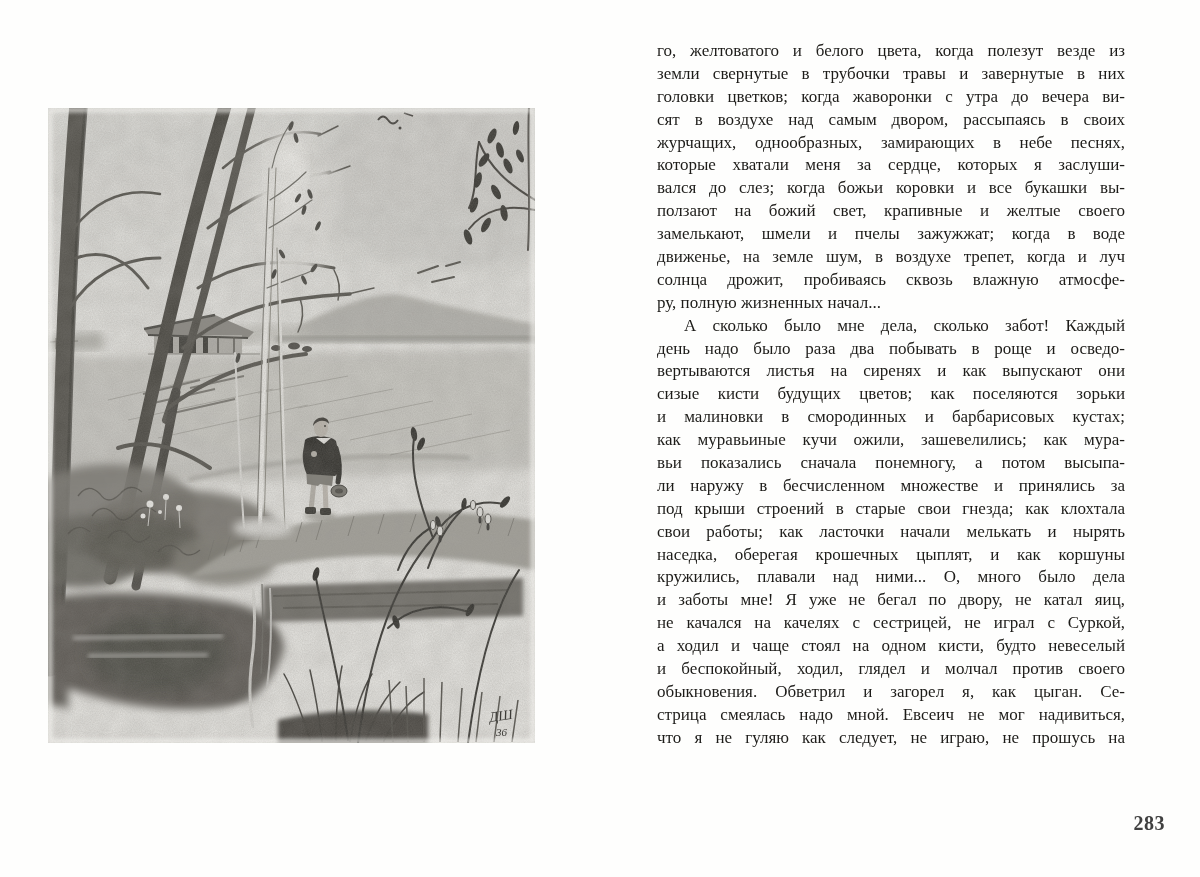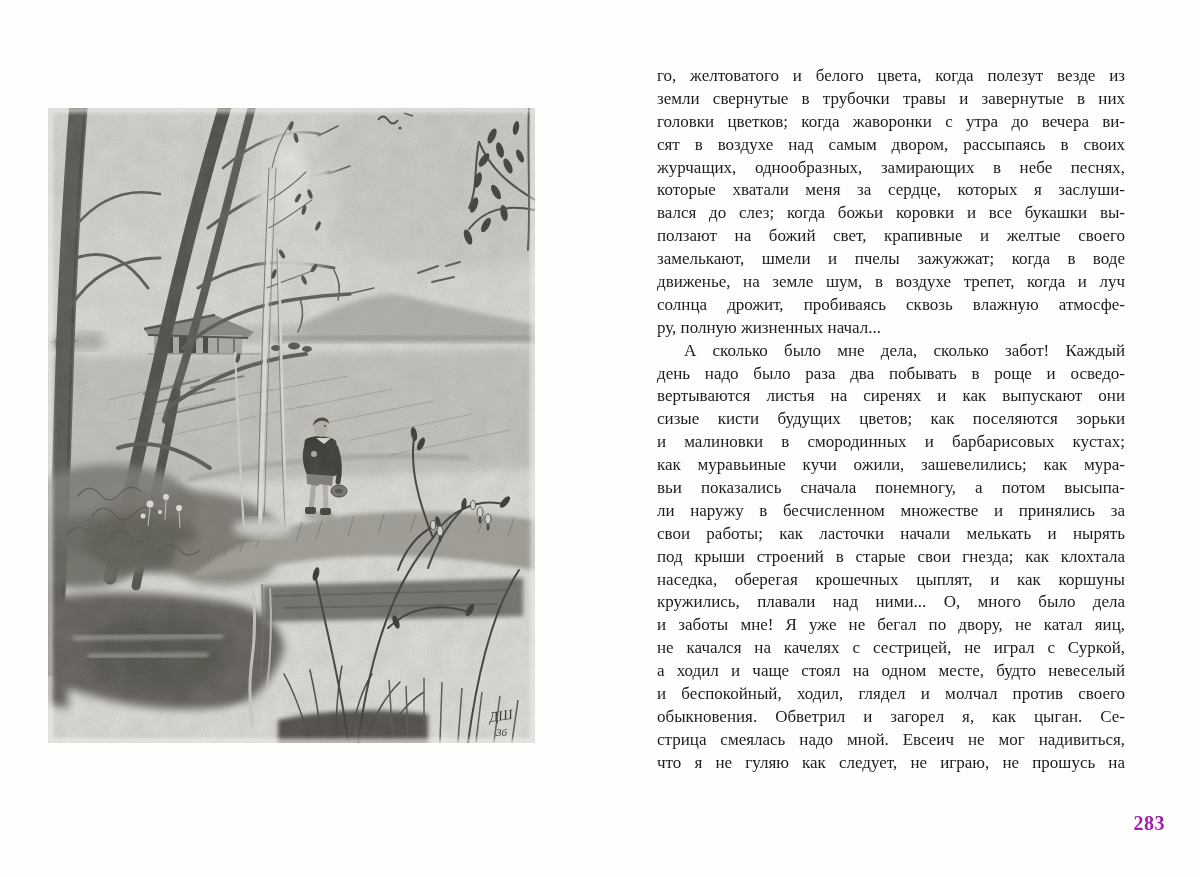--- a/index.html
+++ b/index.html
@@ -7,32 +7,32 @@
     width:1200px;height:877px;position:relative;overflow:hidden;
     background:#fefefd;
     font-family:"Liberation Serif","DejaVu Serif",serif;
   }
   .spread{position:absolute;inset:0;background:#fefefd}
   .illustration{
     position:absolute;left:48px;top:108px;width:487px;height:635px;
   }
   .illustration svg{display:block;width:100%;height:100%}
   .text-col{
-    position:absolute;left:657px;top:65px;width:468px;
+    position:absolute;left:657px;top:40px;width:468px;
     color:#1d1c19;font-size:17px;line-height:22.9px;
   }
   .line{
     height:22.9px;overflow:hidden;
     text-align:justify;text-align-last:justify;
   }
   .line.no-just{text-align-last:auto}
   .line.indent{text-indent:27px}
   .folio{
     position:absolute;left:1025px;top:812px;width:140px;
-    text-align:right;font-weight:bold;font-size:20px;color:#a21caf;
+    text-align:right;font-weight:bold;font-size:20px;color:#404040;
     letter-spacing:0.5px;
   }
 </style>
 </head>
 <body>
 
 <div class="spread">
 
   <div class="illustration">
     <svg viewBox="0 0 487 635" xmlns="http://www.w3.org/2000/svg">
@@ -365,27 +365,27 @@
       <div class="line">солнца дрожит, пробиваясь сквозь влажную атмосфе-</div>
       <div class="line no-just">ру, полную жизненных начал...</div>
       <div class="line indent">А сколько было мне дела, сколько забот! Каждый</div>
       <div class="line">день надо было раза два побывать в роще и осведо-</div>
       <div class="line">вертываются листья на сиренях и как выпускают они</div>
       <div class="line">сизые кисти будущих цветов; как поселяются зорьки</div>
       <div class="line">и малиновки в смородинных и барбарисовых кустах;</div>
       <div class="line">как муравьиные кучи ожили, зашевелились; как мура-</div>
       <div class="line">вьи показались сначала понемногу, а потом высыпа-</div>
       <div class="line">ли наружу в бесчисленном множестве и принялись за</div>
+      <div class="line">под крыши строений в старые свои гнезда; как клохтала</div>
       <div class="line">свои работы; как ласточки начали мелькать и нырять</div>
-      <div class="line">под крыши строений в старые свои гнезда; как клохтала</div>
       <div class="line">наседка, оберегая крошечных цыплят, и как коршуны</div>
       <div class="line">кружились, плавали над ними... О, много было дела</div>
       <div class="line">и заботы мне! Я уже не бегал по двору, не катал яиц,</div>
       <div class="line">не качался на качелях с сестрицей, не играл с Суркой,</div>
-      <div class="line">а ходил и чаще стоял на одном месте, будто невеселый</div>
+      <div class="line">а ходил и чаще стоял на одном кисти, будто невеселый</div>
       <div class="line">и беспокойный, ходил, глядел и молчал против своего</div>
       <div class="line">обыкновения. Обветрил и загорел я, как цыган. Се-</div>
       <div class="line">стрица смеялась надо мной. Евсеич не мог надивиться,</div>
       <div class="line">что я не гуляю как следует, не играю, не прошусь на</div>
     </div>
 
   <div class="folio">283</div>
 
 </div>
 

